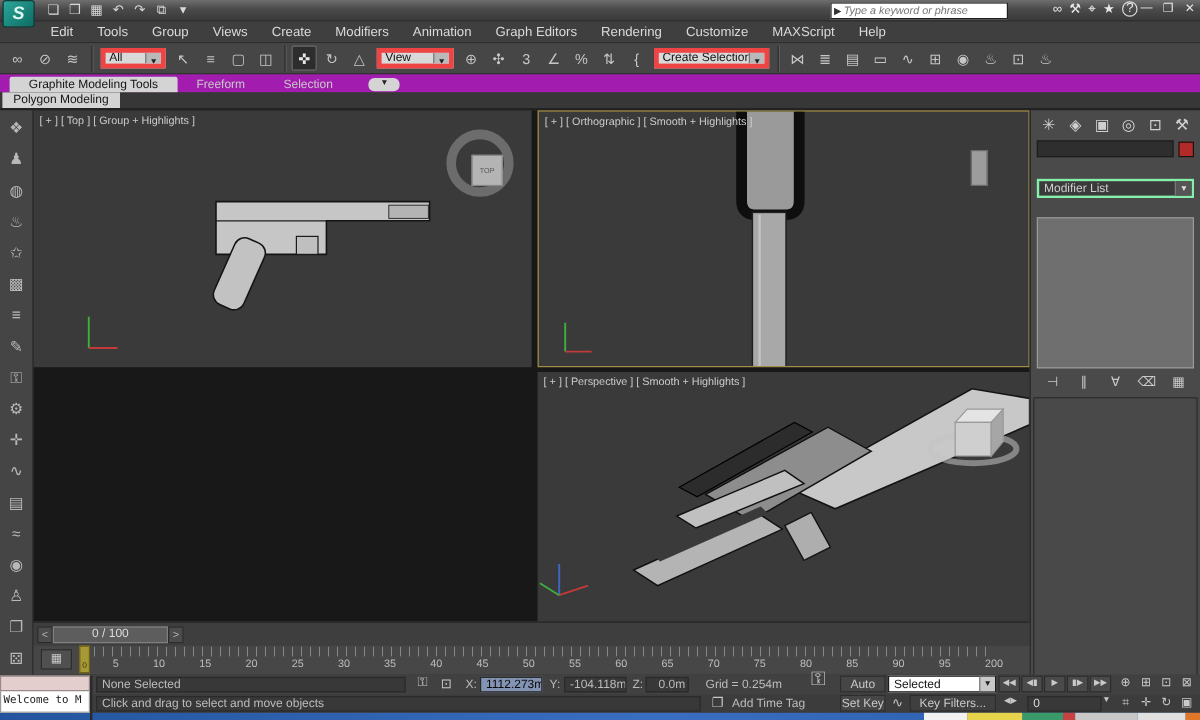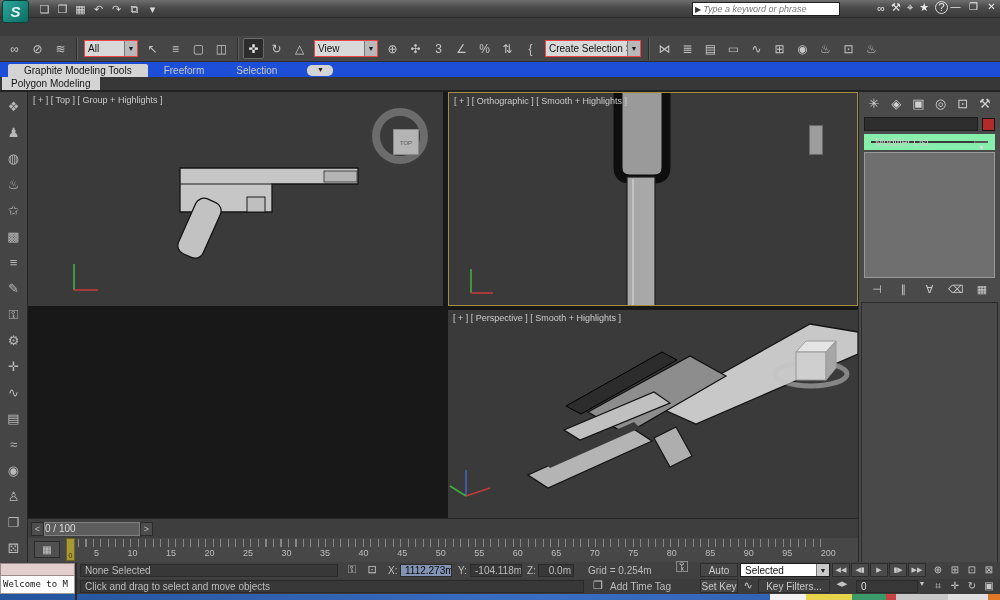--- a/index.html
+++ b/index.html
@@ -36,28 +36,28 @@
   .menu-item { padding:0 10px; font-size:11px; color:#dadada; }
 
   
   .maintoolbar { position:absolute; left:0; top:36px; width:1000px; height:26px; background:#464646;
     border-bottom:1px solid #2e2e2e; display:flex; align-items:center; padding-left:3px; }
   .tbgroup { display:flex; align-items:center; }
   .tb-icon { width:21px; height:21px; margin:0 1px; color:#c6c6c6; font-size:12px; line-height:20px;
     text-align:center; border:1px solid transparent; border-radius:2px; }
   .tb-icon.active { background:#2d2d2d; border-color:#6a6a6a; color:#e8e8e8; }
   .tb-sep { width:1px; height:22px; background:#2e2e2e; box-shadow:1px 0 0 #5d5d5d; margin:0 4px; }
-  .tb-dd { height:17px; background:#d9d9d9; border:1px solid #ef4444; display:flex; align-items:center;
+  .tb-dd { height:17px; background:#d9d9d9; border:4px solid #ef4444; display:flex; align-items:center;
     color:#111; font-size:10px; margin:0 3px; overflow:hidden; }
   .tb-dd .lbl { padding:0 3px; white-space:nowrap; overflow:hidden; flex:1; }
   .tb-dd .arr { width:13px; height:100%; background:#b9b9b9; border-left:1px solid #777;
     font-size:7px; text-align:center; line-height:15px; color:#222; }
 
   
-  .ribbon-tabs { position:absolute; left:0; top:62px; width:1000px; height:15px; background:#1d4ed8;
+  .ribbon-tabs { position:absolute; left:0; top:62px; width:1000px; height:15px; background:#a21caf;
     display:flex; align-items:flex-end; padding-left:8px; }
   .rtab { padding:1px 16px; font-size:10px; color:#c9c9c9; }
   .rtab.active { background:#d4d4d4; color:#141414; border-radius:2px 2px 0 0; }
   .rtab-arrow { width:26px; height:11px; background:#d4d4d4; border-radius:5px; margin:0 0 1px 14px;
     font-size:7px; color:#222; text-align:center; line-height:10px; }
   .ribbon-row2 { position:absolute; left:0; top:77px; width:1000px; height:15px; background:#373737;
     border-bottom:2px solid #222; }
   .poly-tab { position:absolute; left:2px; top:0; background:#d4d4d4; color:#141414; font-size:10px;
     padding:1px 9px; }
 
@@ -88,37 +88,37 @@
     border:1px solid #6a6a6a; z-index:2; }
 
   
   .cmdpanel { position:absolute; left:858px; top:92px; width:142px; height:470px; background:#4a4a4a;
     border-left:1px solid #262626; }
   .cp-tabs { display:flex; justify-content:space-between; padding:3px 6px 2px 6px; }
   .cp-tab { width:18px; height:17px; color:#cfcfcf; font-size:13px; line-height:17px; text-align:center; }
   .cp-name-row { display:flex; align-items:center; gap:4px; padding:3px 5px 2px 5px; }
   .cp-name { flex:1; height:14px; background:#2e2e2e; border:1px solid #1d1d1d; color:#ddd; font-size:10px; }
   .cp-swatch { width:13px; height:13px; background:#b22a2a; border:1px solid #141414; }
-  .cp-modlist { margin:1px 5px; height:16px; background:#3a3a3a; border:7px solid #86efac;
+  .cp-modlist { margin:16px 5px; height:16px; background:#3a3a3a; border:2px solid #86efac;
     display:flex; align-items:center; }
   .cp-modlist .lbl { flex:1; font-size:10px; color:#cfcfcf; padding-left:4px; }
   .cp-modlist .arr { width:14px; height:100%; background:#555; border-left:1px solid #777; font-size:7px;
     color:#ddd; text-align:center; line-height:14px; }
   .cp-stack { margin:2px 5px; height:126px; background:#6f6f6f; border:1px solid #9a9a9a; }
   .cp-stackbtns { display:flex; justify-content:space-between; align-items:center; padding:3px 10px 2px 10px; }
   .cp-sbtn { color:#c9c9c9; font-size:11px; width:16px; text-align:center; }
   .cp-rollout { margin:4px 2px 0 2px; height:262px; background:#494949; border:1px solid #2b2b2b; }
 
   
   .timeslider { position:absolute; left:28px; top:518px; width:830px; height:20px; background:#3e3e3e;
     border-top:1px solid #272727; display:flex; align-items:center; padding-left:3px; }
   .ts-btn { width:13px; height:14px; background:#4c4c4c; border:1px solid #2b2b2b; color:#bbb;
     font-size:9px; line-height:12px; text-align:center; }
   .ts-grip { width:96px; height:14px; background:#5d5d5d; border:1px solid #808080; color:#ddd;
-    font-size:10px; text-align:left; line-height:12px; }
+    font-size:10px; text-align:center; line-height:12px; }
   .ruler { position:absolute; left:28px; top:538px; width:830px; height:24px; background:#474747; }
   .mini-curve-btn { position:absolute; left:6px; top:3px; width:26px; height:17px; background:#505050;
     border:1px solid #2c2c2c; color:#c9c9c9; font-size:10px; text-align:center; line-height:15px; }
   .ruler-ticks { position:absolute; left:50px; top:1px; width:750px; height:8px;
     background:repeating-linear-gradient(90deg,#878787 0 1px,transparent 1px 7.5px); }
   .ruler-nums { position:absolute; left:66px; top:10px; width:742px; display:flex;
     justify-content:space-between; }
   .tick { font-size:9px; color:#bdbdbd; }
   .playhead { position:absolute; left:38px; top:0; width:9px; height:23px; background:#a79a36;
     border:1px solid #6d6217; color:#3a3410; font-size:7px; text-align:center; line-height:34px; }
@@ -185,20 +185,34 @@
       <span class="ic">★</span>
       <span class="ic ic-help">?</span>
     </div>
     <div class="winbtns">
       <span>—</span>
       <span>❐</span>
       <span>✕</span>
     </div>
   </div>
 
+  <div class="menubar">
+      <div class="menu-item">Edit</div>
+      <div class="menu-item">Tools</div>
+      <div class="menu-item">Group</div>
+      <div class="menu-item">Views</div>
+      <div class="menu-item">Create</div>
+      <div class="menu-item">Modifiers</div>
+      <div class="menu-item">Animation</div>
+      <div class="menu-item">Graph Editors</div>
+      <div class="menu-item">Rendering</div>
+      <div class="menu-item">Customize</div>
+      <div class="menu-item">MAXScript</div>
+      <div class="menu-item">Help</div>
+    </div>
 
   <div class="maintoolbar">
     <div class="tbgroup">
         <div class="tb-icon">∞</div>
         <div class="tb-icon">⊘</div>
         <div class="tb-icon">≋</div>
       </div>
     <div class="tb-sep"></div>
     <div class="tb-dd" style="width:54px">
       <span class="lbl">All</span>

